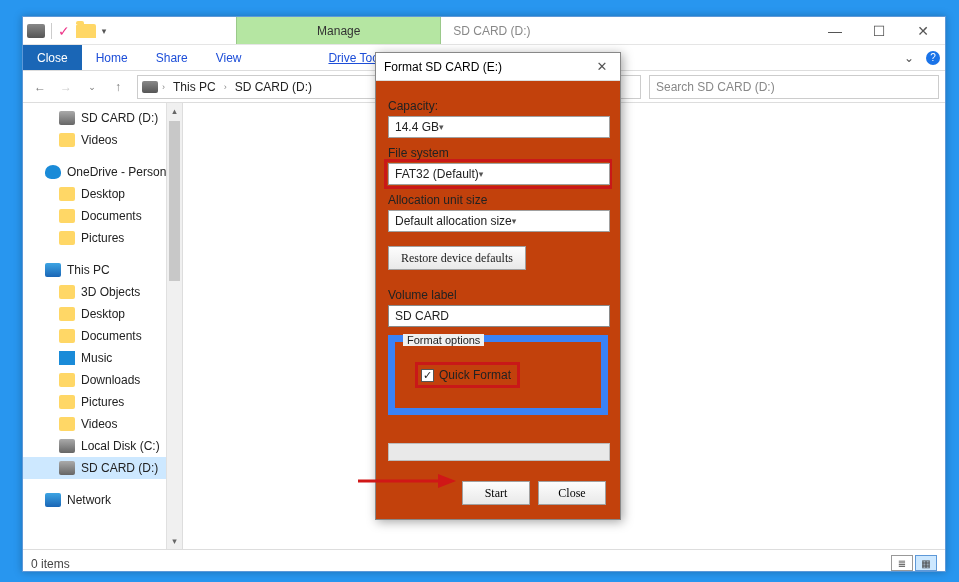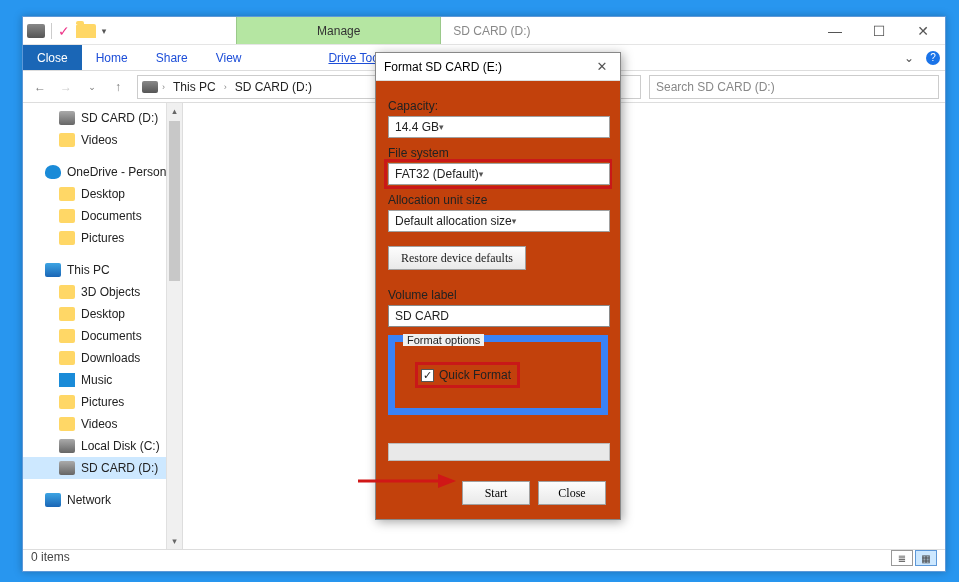--- a/index.html
+++ b/index.html
@@ -52,21 +52,21 @@
 .tree .item.lvl2 { padding-left:36px; }
 .ic-drive { background:linear-gradient(#aaa,#666); border-radius:2px; }
 .ic-fold  { background:#ffd766; border-radius:2px; }
 .ic-cloud { background:#1a8bd8; border-radius:50% 50% 40% 40%; }
 .ic-pc    { background:linear-gradient(#3da4e3,#1a66b6); border-radius:2px; }
 .ic-net   { background:linear-gradient(#3da4e3,#1a66b6); border-radius:2px; }
 .ic-music { background:#1a8bd8; width:10px; }
 .content { flex:1; background:#fff; }
 
 
-.status { position:absolute; bottom:0; left:0; right:0; height:22px; border-top:1px solid #ddd; display:flex; align-items:flex-start; padding:0 8px; color:#444; background:#fff; }
+.status { position:absolute; bottom:0; left:0; right:0; height:22px; border-top:1px solid #ddd; display:flex; align-items:flex-end; padding:0 8px; color:#444; background:#fff; }
 .status .vbtns { margin-left:auto; display:flex; gap:2px; }
 .status .vbtn { width:22px; height:16px; border:1px solid #999; display:flex; align-items:center; justify-content:center; font-size:10px; }
 .status .vbtn.active { background:#cde8ff; border-color:#5d98d8; }
 
 
 .dialog { position:absolute; left:375px; top:52px; width:246px; height:468px; background:#c2410c; border:1px solid #888; box-shadow:2px 2px 10px rgba(0,0,0,.35); }
 .dtitle { height:28px; display:flex; align-items:center; padding:0 8px; border-bottom:1px solid #ddd; background:#fff; }
 .dtitle .x { margin-left:auto; font-size:13px; color:#555; width:20px; text-align:center; }
 .dbody { padding:10px 12px; color:#222; }
 .dlabel { margin-top:8px; margin-bottom:3px; }
@@ -176,26 +176,26 @@
         </div>
       <div class="item lvl2">
           <span class="ii ic-fold"></span>
           <span>Desktop</span>
         </div>
       <div class="item lvl2">
           <span class="ii ic-fold"></span>
           <span>Documents</span>
         </div>
       <div class="item lvl2">
-          <span class="ii ic-fold"></span>
-          <span>Downloads</span>
-        </div>
-      <div class="item lvl2">
           <span class="ii ic-music"></span>
           <span>Music</span>
+        </div>
+      <div class="item lvl2">
+          <span class="ii ic-fold"></span>
+          <span>Downloads</span>
         </div>
       <div class="item lvl2">
           <span class="ii ic-fold"></span>
           <span>Pictures</span>
         </div>
       <div class="item lvl2">
           <span class="ii ic-fold"></span>
           <span>Videos</span>
         </div>
       <div class="item lvl2">

